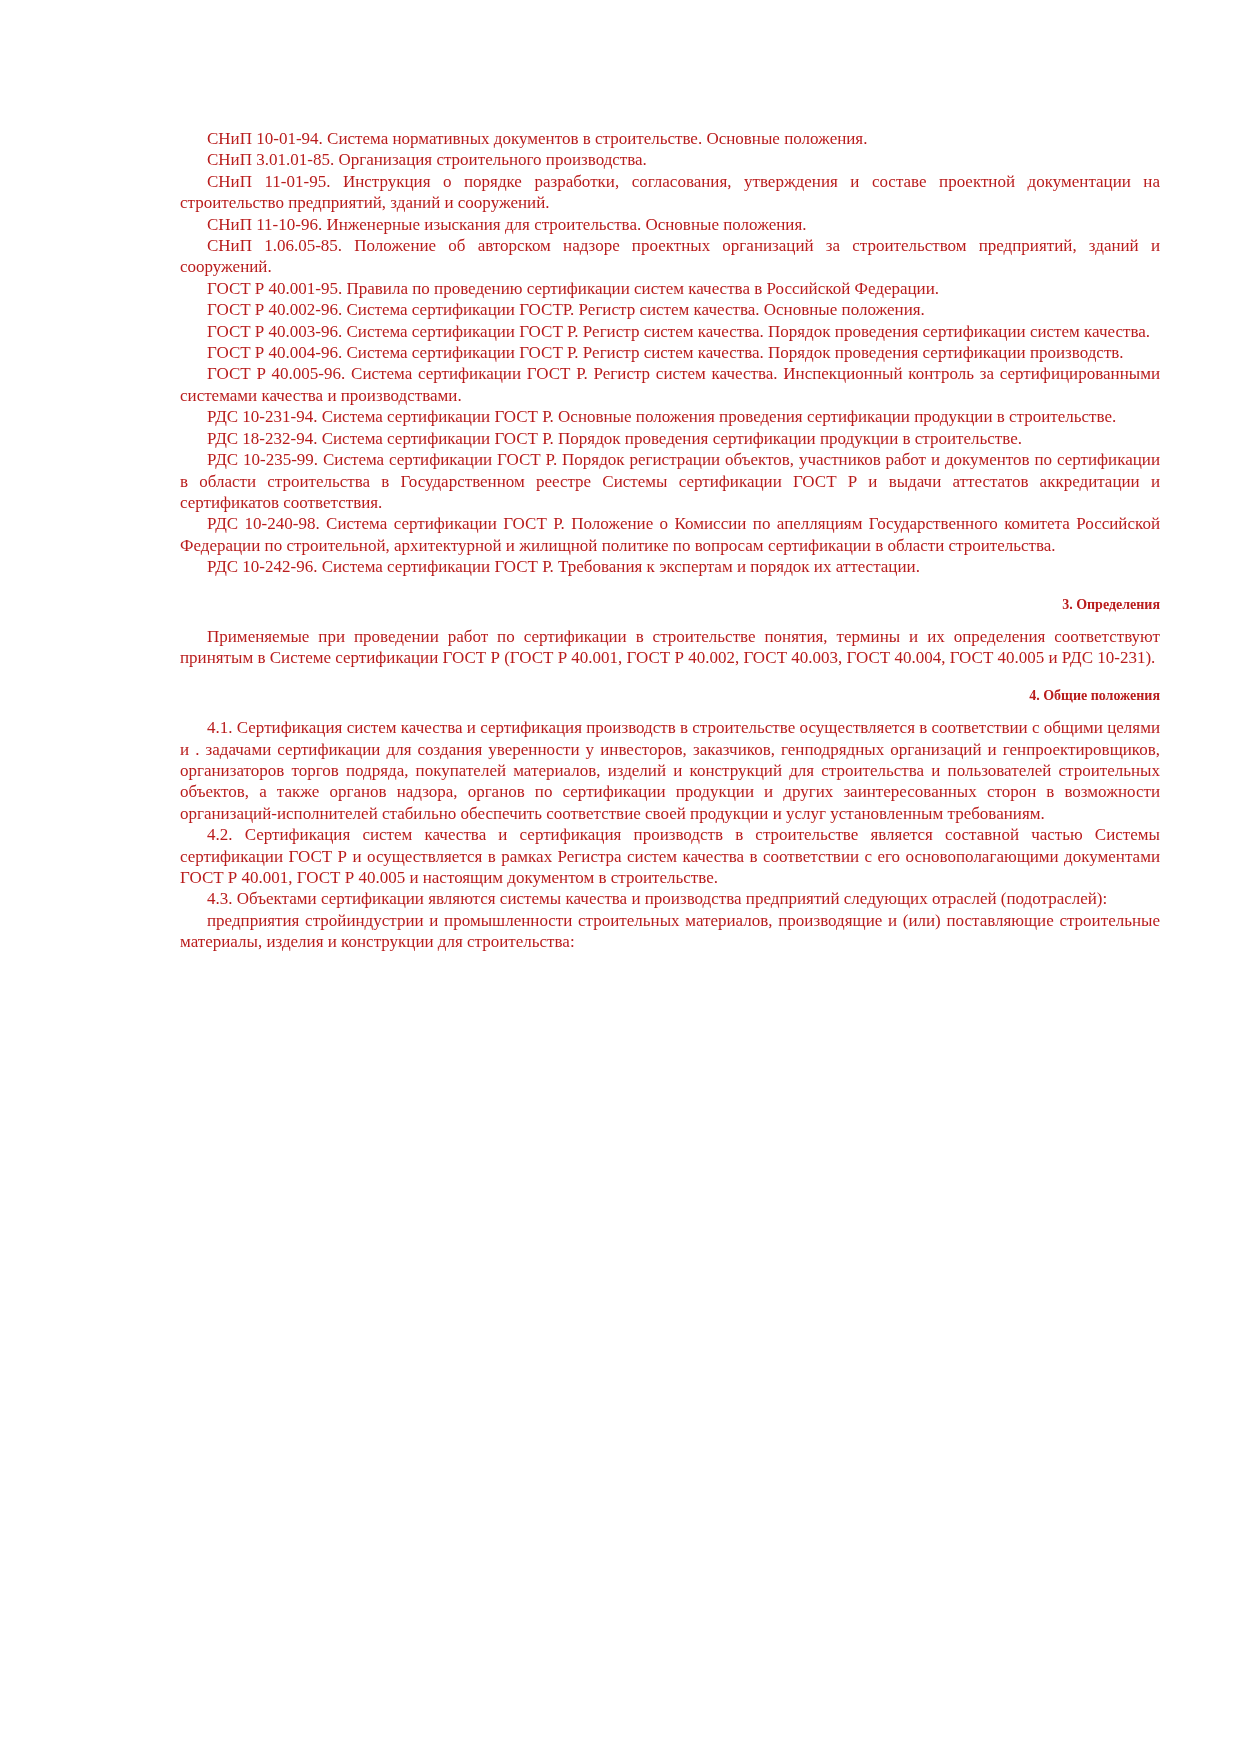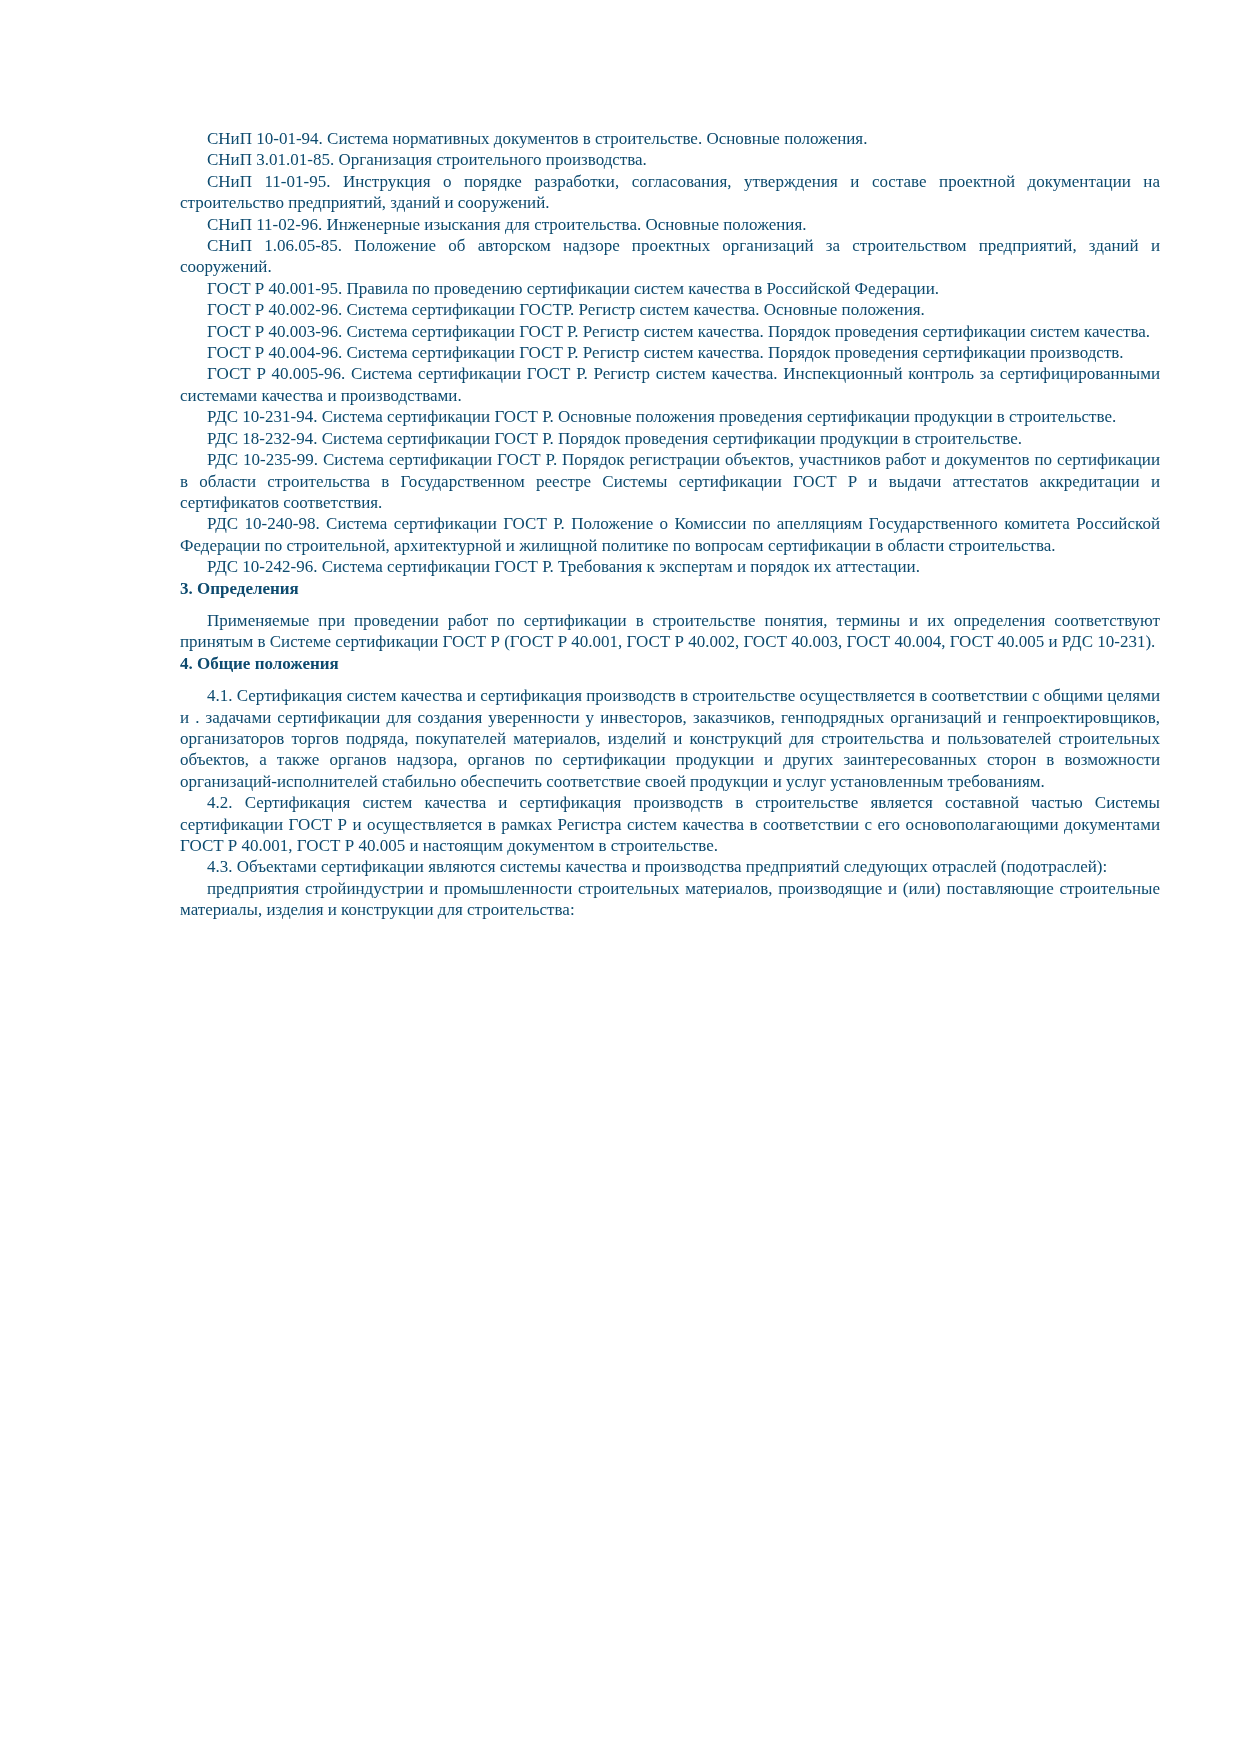--- a/index.html
+++ b/index.html
@@ -11,46 +11,46 @@
     position: relative;
     width: 1220px;
     height: 1755px;
     box-sizing: border-box;
     margin: 0 auto;
     background: #ffffff;
     padding: 128px 70px 60px 170px;
     font-family: "Liberation Serif", "DejaVu Serif", serif;
     font-size: 17px;
     line-height: 21.4px;
-    color: #0c4a6e;
+    color: #b91c1c;
     overflow: hidden;
   }
   .para {
     margin: 0;
     text-indent: 27px;
     text-align: justify;
     text-justify: inter-word;
   }
   .heading {
-    margin: 0 0 11px 0;
-    text-align: left;
+    margin: 16px 0 11px 0;
+    text-align: right;
     font-weight: bold;
-    font-size: 17px;
+    font-size: 14px;
     line-height: 21.4px;
   }
 </style>
 </head>
 <body>
 
 <div class="page">
   <div id="document-content">
       <p class="para">СНиП 10-01-94. Система нормативных документов в строительстве. Основные положения.</p>
       <p class="para">СНиП 3.01.01-85. Организация строительного производства.</p>
       <p class="para">СНиП 11-01-95. Инструкция о порядке разработки, согласования, утверждения и составе проектной документации на строительство предприятий, зданий и сооружений.</p>
-      <p class="para">СНиП 11-02-96. Инженерные изыскания для строительства. Основные положения.</p>
+      <p class="para">СНиП 11-10-96. Инженерные изыскания для строительства. Основные положения.</p>
       <p class="para">СНиП 1.06.05-85. Положение об авторском надзоре проектных организаций за строительством предприятий, зданий и сооружений.</p>
       <p class="para">ГОСТ Р 40.001-95. Правила по проведению сертификации систем качества в Российской Федерации.</p>
       <p class="para">ГОСТ Р 40.002-96. Система сертификации ГОСТР. Регистр систем качества. Основные положения.</p>
       <p class="para">ГОСТ Р 40.003-96. Система сертификации ГОСТ Р. Регистр систем качества. Порядок проведения сертификации систем качества.</p>
       <p class="para">ГОСТ Р 40.004-96. Система сертификации ГОСТ Р. Регистр систем качества. Порядок проведения сертификации производств.</p>
       <p class="para">ГОСТ Р 40.005-96. Система сертификации ГОСТ Р. Регистр систем качества. Инспекционный контроль за сертифицированными системами качества и производствами.</p>
       <p class="para">РДС 10-231-94. Система сертификации ГОСТ Р. Основные положения проведения сертификации продукции в строительстве.</p>
       <p class="para">РДС 18-232-94. Система сертификации ГОСТ Р. Порядок проведения сертификации продукции в строительстве.</p>
       <p class="para">РДС 10-235-99. Система сертификации ГОСТ Р. Порядок регистрации объектов, участников работ и документов по сертификации в области строительства в Государственном реестре Системы сертификации ГОСТ Р и выдачи аттестатов аккредитации и сертификатов соответствия.</p>
       <p class="para">РДС 10-240-98. Система сертификации ГОСТ Р. Положение о Комиссии по апелляциям Государственного комитета Российской Федерации по строительной, архитектурной и жилищной политике по вопросам сертификации в области строительства.</p>

